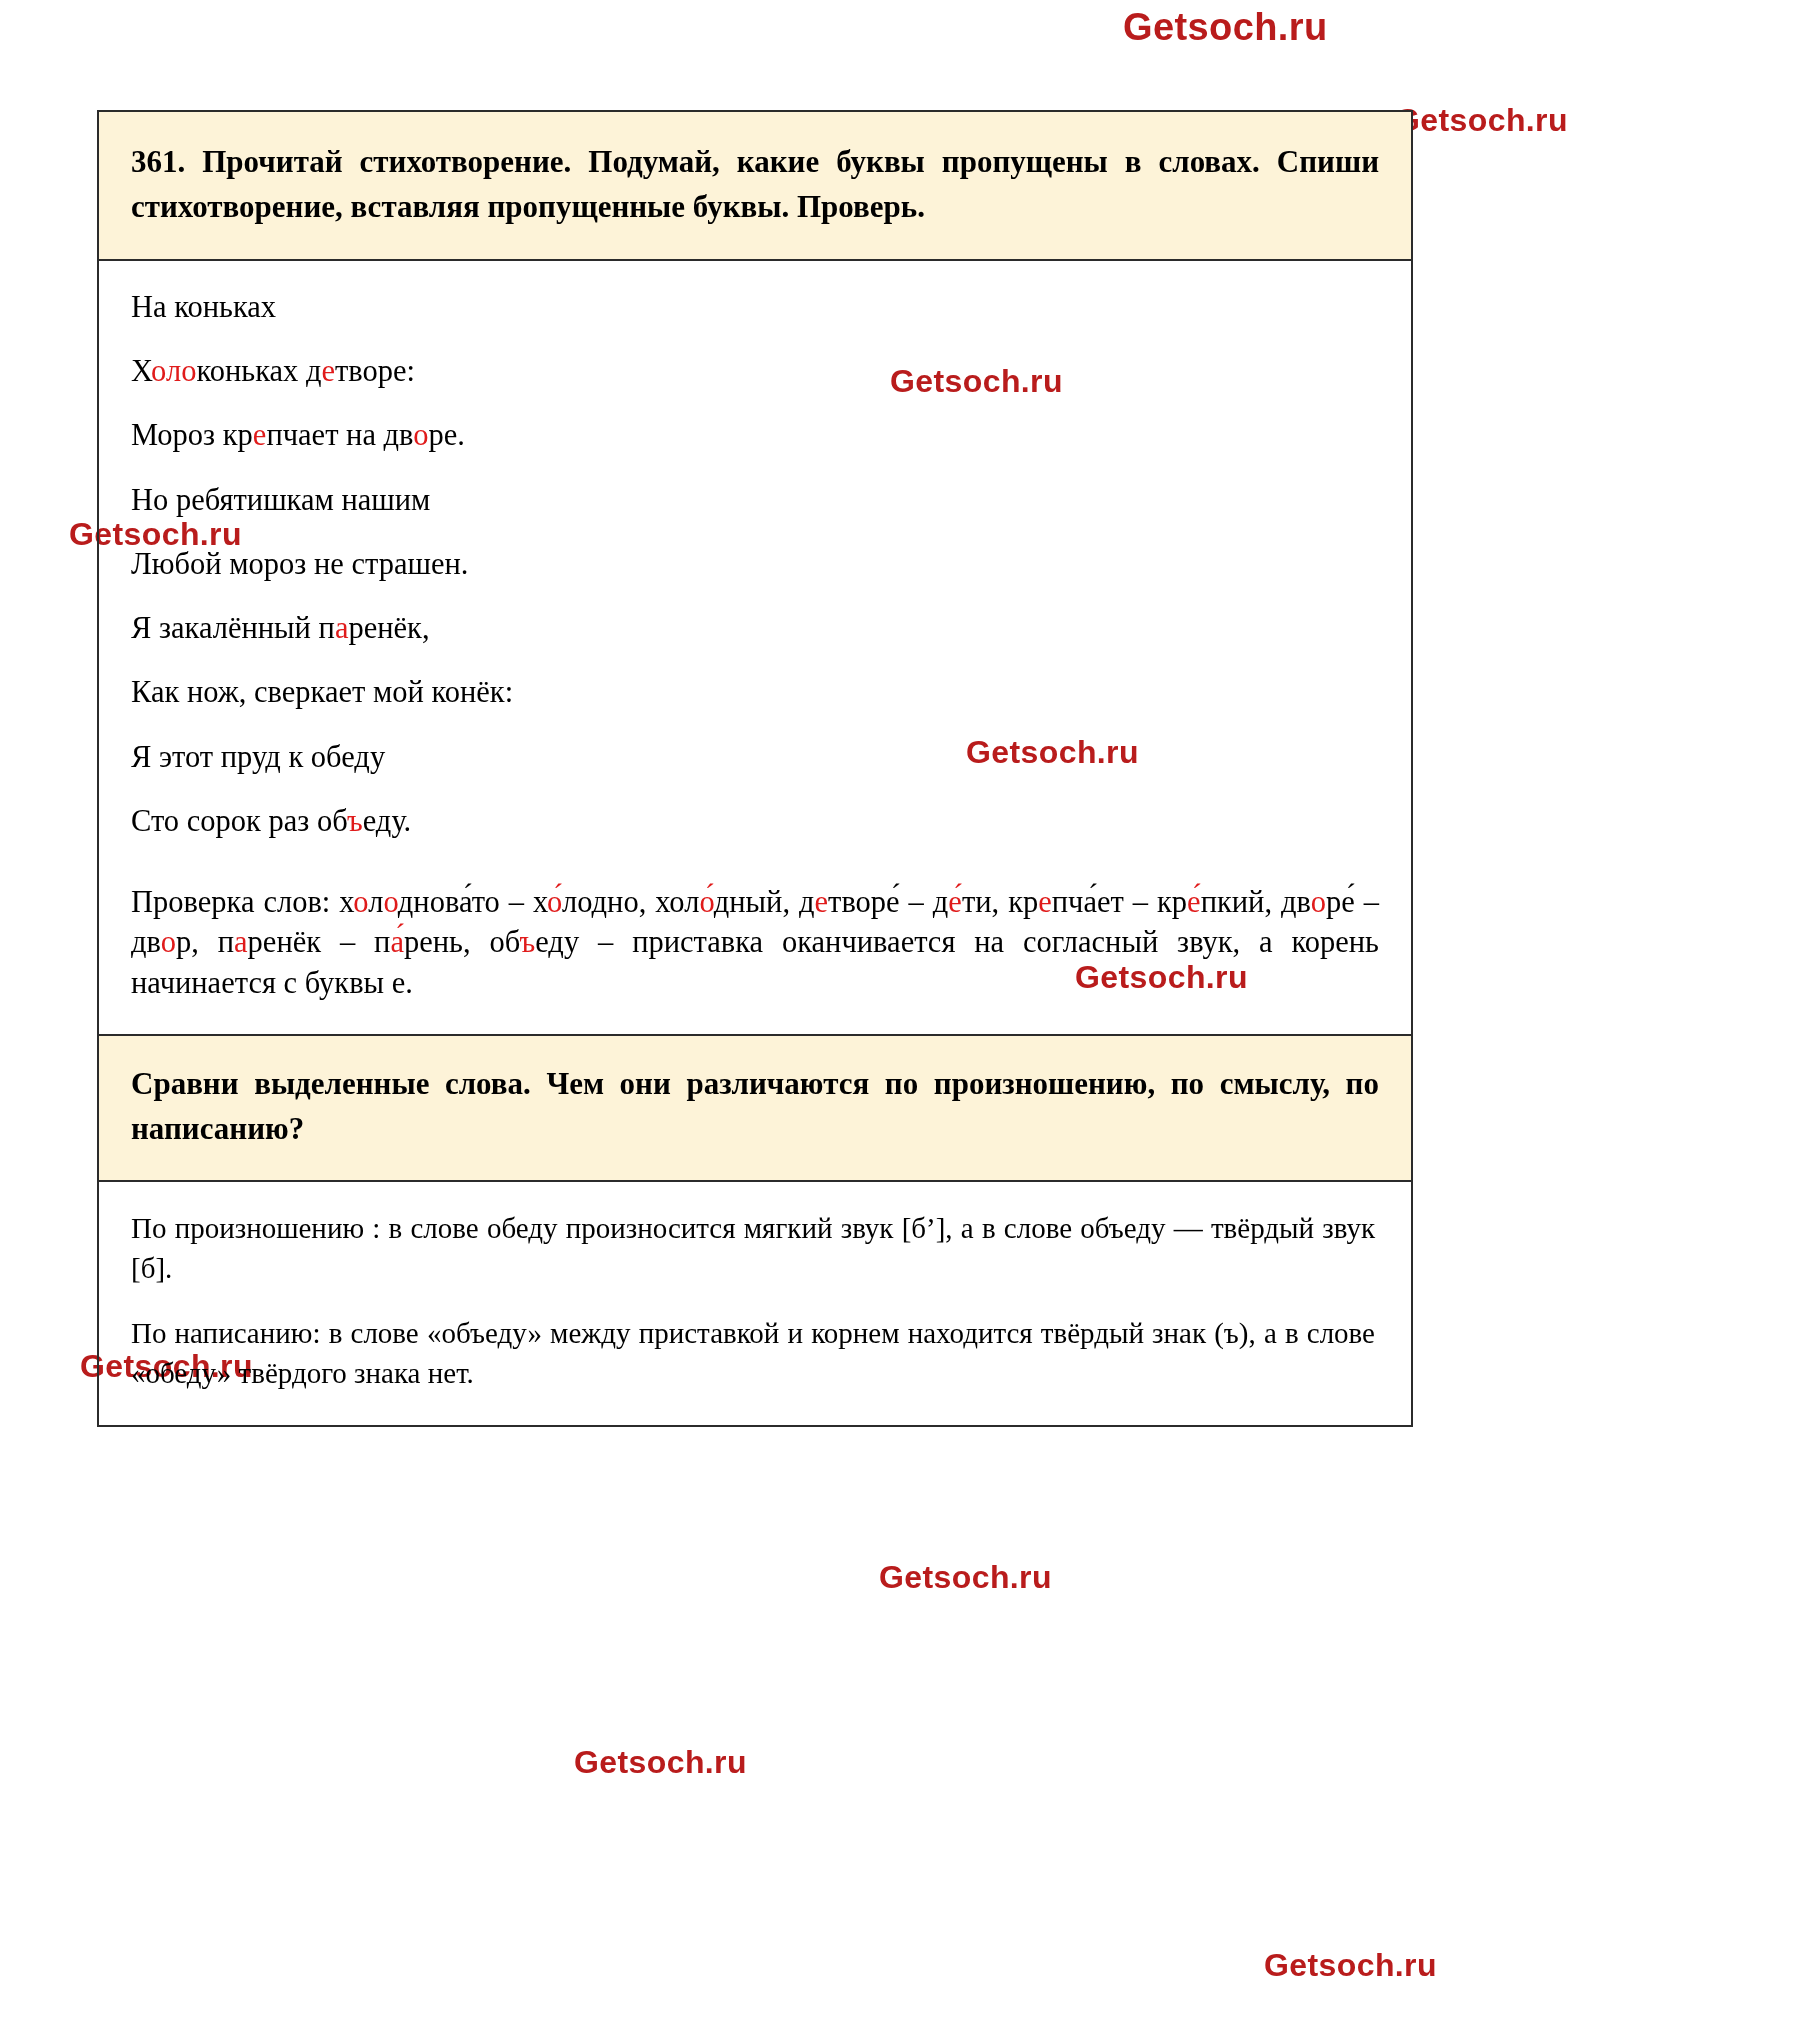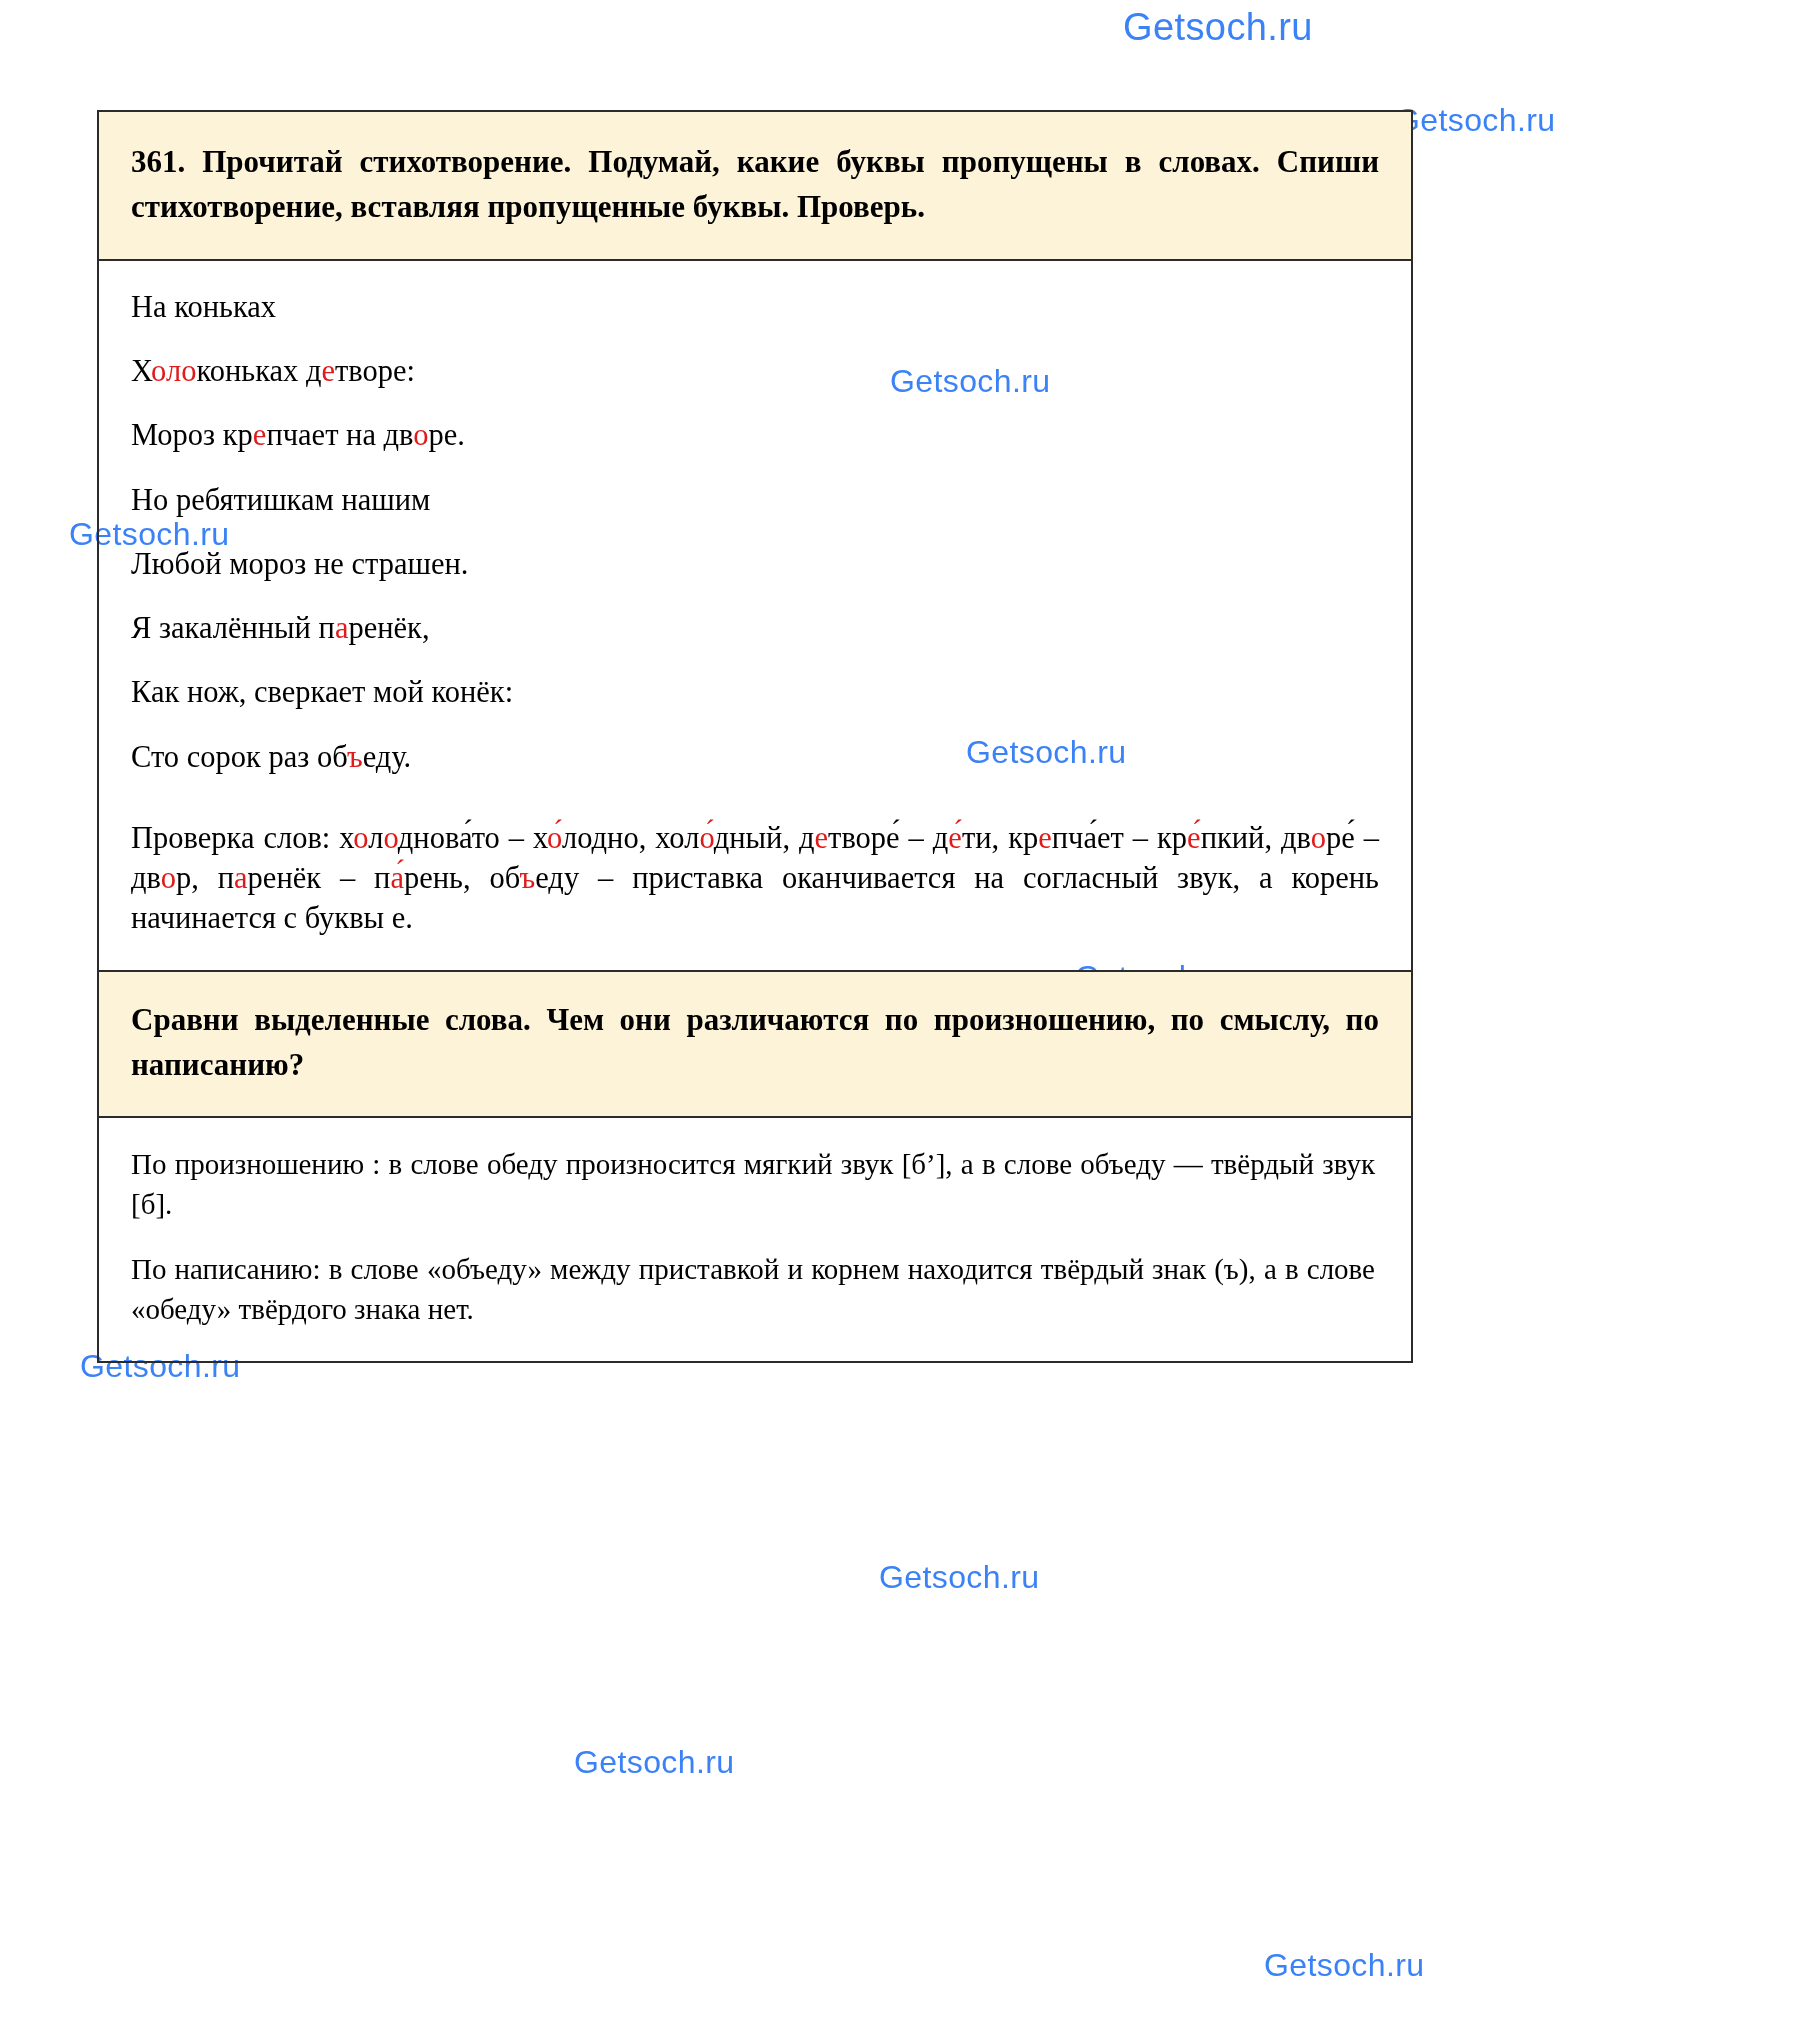--- a/index.html
+++ b/index.html
@@ -12,23 +12,23 @@
     height: 2035px;
     font-family: "Liberation Serif", serif;
     color: #000000;
     position: relative;
     overflow: hidden;
   }
 
   
   .wm {
     position: absolute;
-    color: #3b82f6;
+    color: #b91c1c;
     font-family: "Liberation Sans", sans-serif;
-    font-weight: normal;
+    font-weight: bold;
     font-size: 32px;
     letter-spacing: 0.4px;
     user-select: none;
     pointer-events: none;
     z-index: 0;
     white-space: nowrap;
   }
   .wm.big { font-size: 38px; }
 
   
@@ -132,20 +132,21 @@
 
   <div class="answer-block">
     <div class="poem">
       <p>На коньках</p>
       <p id="poem-line-1"><span>Х</span><span class="red">оло</span><span>коньках д</span><span class="red">е</span><span>творе:</span></p>
       <p id="poem-line-2"><span>Мороз кр</span><span class="red">е</span><span>пчает на дв</span><span class="red">о</span><span>ре.</span></p>
       <p id="poem-line-3"><span>Но ребятишкам нашим</span></p>
       <p id="poem-line-4"><span>Любой мороз не страшен.</span></p>
       <p id="poem-line-5"><span>Я закалённый п</span><span class="red">а</span><span>ренёк,</span></p>
       <p id="poem-line-6"><span>Как нож, сверкает мой конёк:</span></p>
+      <p id="poem-line-7"><span>Я этот пруд к обеду</span></p>
       <p id="poem-line-8"><span>Сто сорок раз об</span><span class="red">ъ</span><span>еду.</span></p>
     </div>
     <div class="gap"></div>
     <p class="justify" id="check-words"><span>Проверка слов: х</span><span class="red">о</span><span>л</span><span class="red">о</span><span>днова́то – х</span><span class="red">о́</span><span>лодно, хол</span><span class="red">о́</span><span>дный, д</span><span class="red">е</span><span>творе́ – д</span><span class="red">е́</span><span>ти, кр</span><span class="red">е</span><span>пча́ет – кр</span><span class="red">е́</span><span>пкий, дв</span><span class="red">о</span><span>ре́ – дв</span><span class="red">о</span><span>р, п</span><span class="red">а</span><span>ренёк – п</span><span class="red">а́</span><span>рень, об</span><span class="red">ъ</span><span>еду – приставка оканчивается на согласный звук, а корень начинается с буквы е.</span></p>
   </div>
 
   <div class="band2">
     <p>Сравни выделенные слова. Чем они различаются по произношению, по смыслу, по написанию?</p>
   </div>
 

